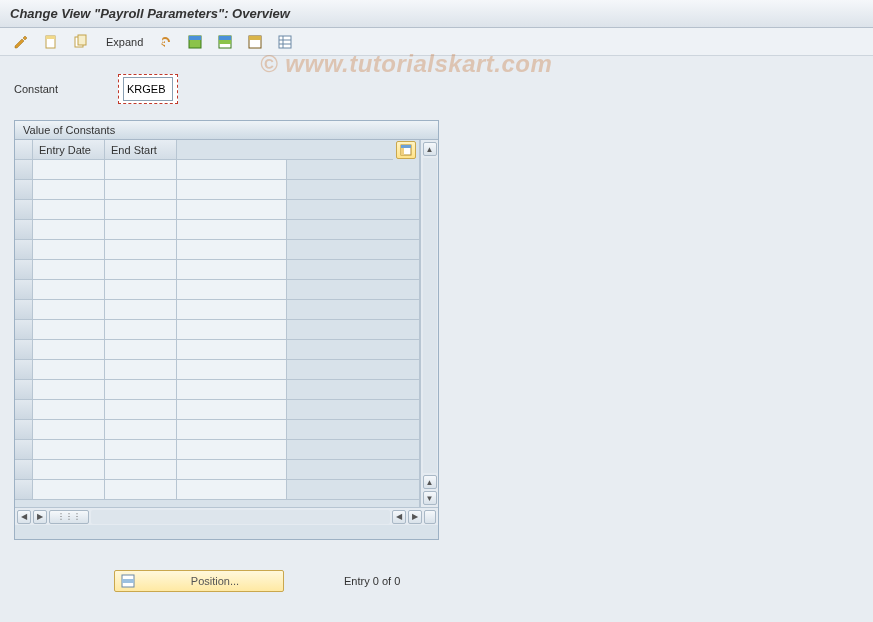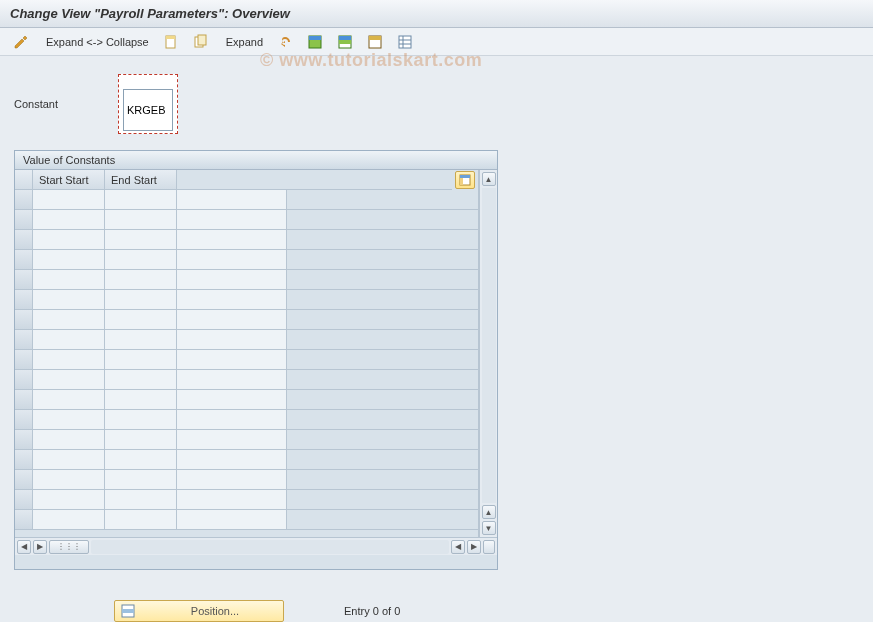--- a/index.html
+++ b/index.html
@@ -59,29 +59,28 @@
     .field-input {
       border: 1px solid #c0392b;
       border-style: dashed;
       background: #fff;
       padding: 2px 4px;
       width: 60px;
       position: relative;
     }
     .field-input-inner {
       border: 1px solid #8aa0b3;
-      padding: 14px 3px;
+      padding: 5px 3px;
       font-size: 11px;
       background: #fff;
-      margin-top: 12px;
     }
     .panel {
       border: 1px solid #9db1c4;
       background: #d8e2ea;
-      width: 484px;
+      width: 425px;
       height: 420px;
       display: flex;
       flex-direction: column;
     }
     .panel-header {
       background: linear-gradient(to bottom, #eef3f7, #cfdbe5);
       border-bottom: 1px solid #a8b8c8;
       padding: 3px 8px;
       font-size: 11px;
       color: #333;
@@ -203,44 +202,42 @@
       padding: 0 6px;
       gap: 18px;
       color:#555;
     }
     .position-btn .picon { width:14px; height:14px; }
     .entry-text { color:#333; }
     .watermark {
       position:absolute;
       top: 50px;
       left: 260px;
-      font-size: 18px;
+      font-size: 24px;
       color: rgba(200,120,60,0.35);
       font-weight: bold;
       pointer-events:none;
       letter-spacing: 0.5px;
+      font-style: italic;
     }
     .panel-bottom-pad { height: 14px; background:#d8e2ea;}
   </style>
 </head>
 <body>
 
 <div class="title-bar">
   <span class="title-text">Change View "Payroll Parameters": Overview</span>
 </div>
 
 <div class="toolbar">
   <div class="tbtn">
     <svg class="icon16" viewBox="0 0 16 16">
         <path d="M2 12l7-7 2 2-7 7H2v-2z" fill="#d99a2b" stroke="#9b6f18" stroke-width="0.5"></path>
         <path d="M10 4l2-2 2 2-2 2-2-2z" fill="#d99a2b" stroke="#9b6f18" stroke-width="0.5"></path>
       </svg>
-  </div>
-  <div class="tbtn">
-    <span class="lbl">Expand &lt;-&gt; Collapse</span>
   </div>
   <div class="tbtn">
     <svg class="icon16" viewBox="0 0 16 16">
         <rect x="3" y="2" width="9" height="12" fill="#fff" stroke="#c2a24a"></rect>
         <rect x="3" y="2" width="9" height="3" fill="#f1d98a"></rect>
       </svg>
   </div>
   <div class="tbtn">
     <svg class="icon16" viewBox="0 0 16 16">
         <rect x="2" y="3" width="8" height="10" fill="#fff" stroke="#c2a24a"></rect>
@@ -294,21 +291,21 @@
     </div>
   </div>
 
   <div class="panel">
     <div class="panel-header">Value of Constants</div>
     <div class="table-wrap">
       <div class="table-area">
         <div class="table-grid">
           <div class="thead">
             <div class="corner"></div>
-            <div class="th th-start">Start Start</div>
+            <div class="th th-start">Entry Date</div>
             <div class="th th-end">End Start</div>
             <div class="th-gap"></div>
             <div class="cfg-btn">
               <svg width="12" height="12" viewBox="0 0 12 12">
                   <rect x="1" y="1" width="10" height="10" fill="#fff" stroke="#b08a2e"></rect>
                   <rect x="1" y="1" width="3" height="10" fill="#f0d080"></rect>
                   <rect x="1" y="1" width="10" height="3" fill="#6aa0d9"></rect>
                 </svg>
             </div>
           </div>

